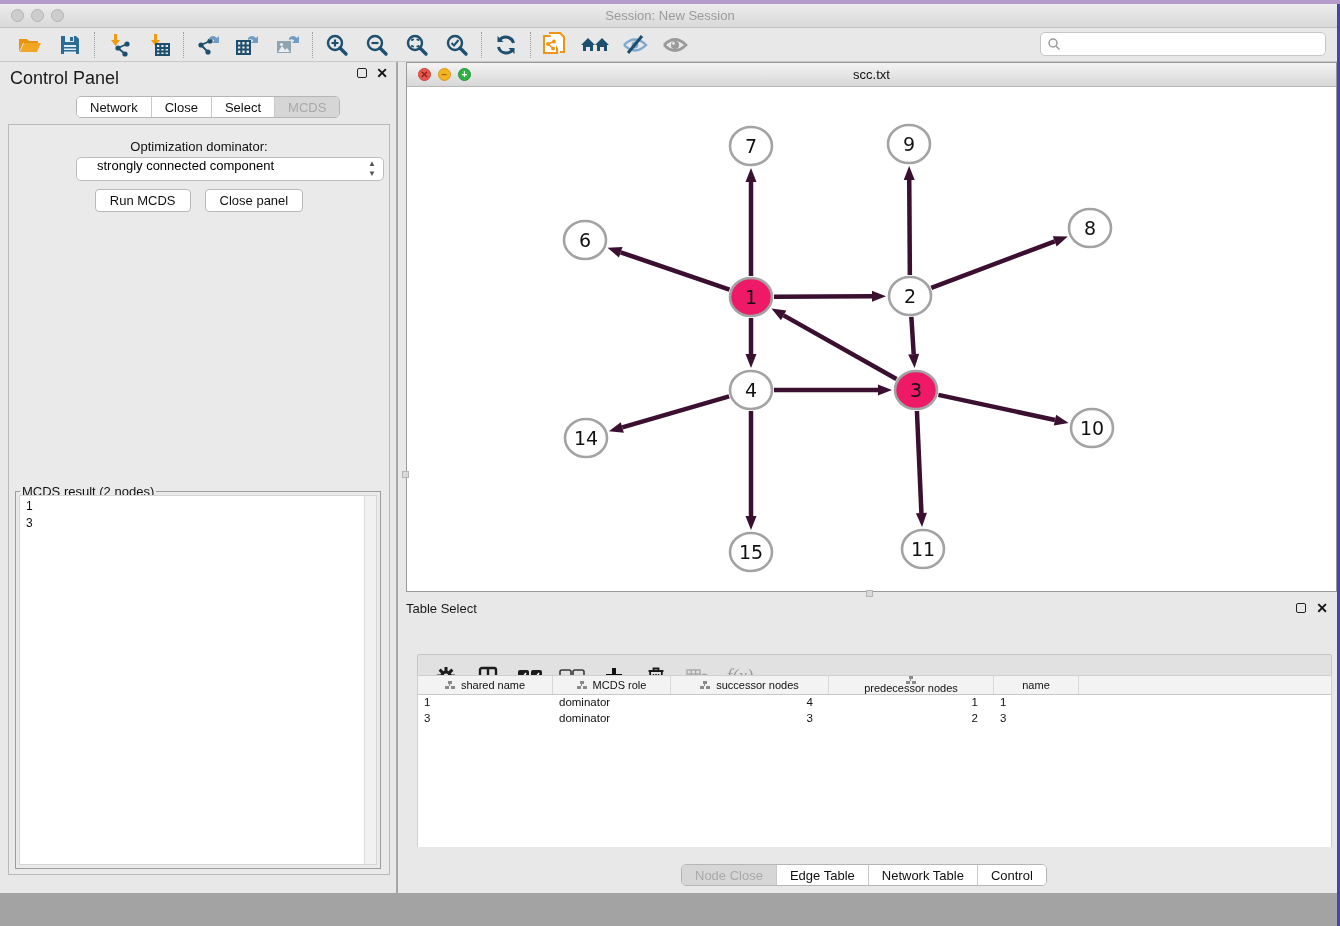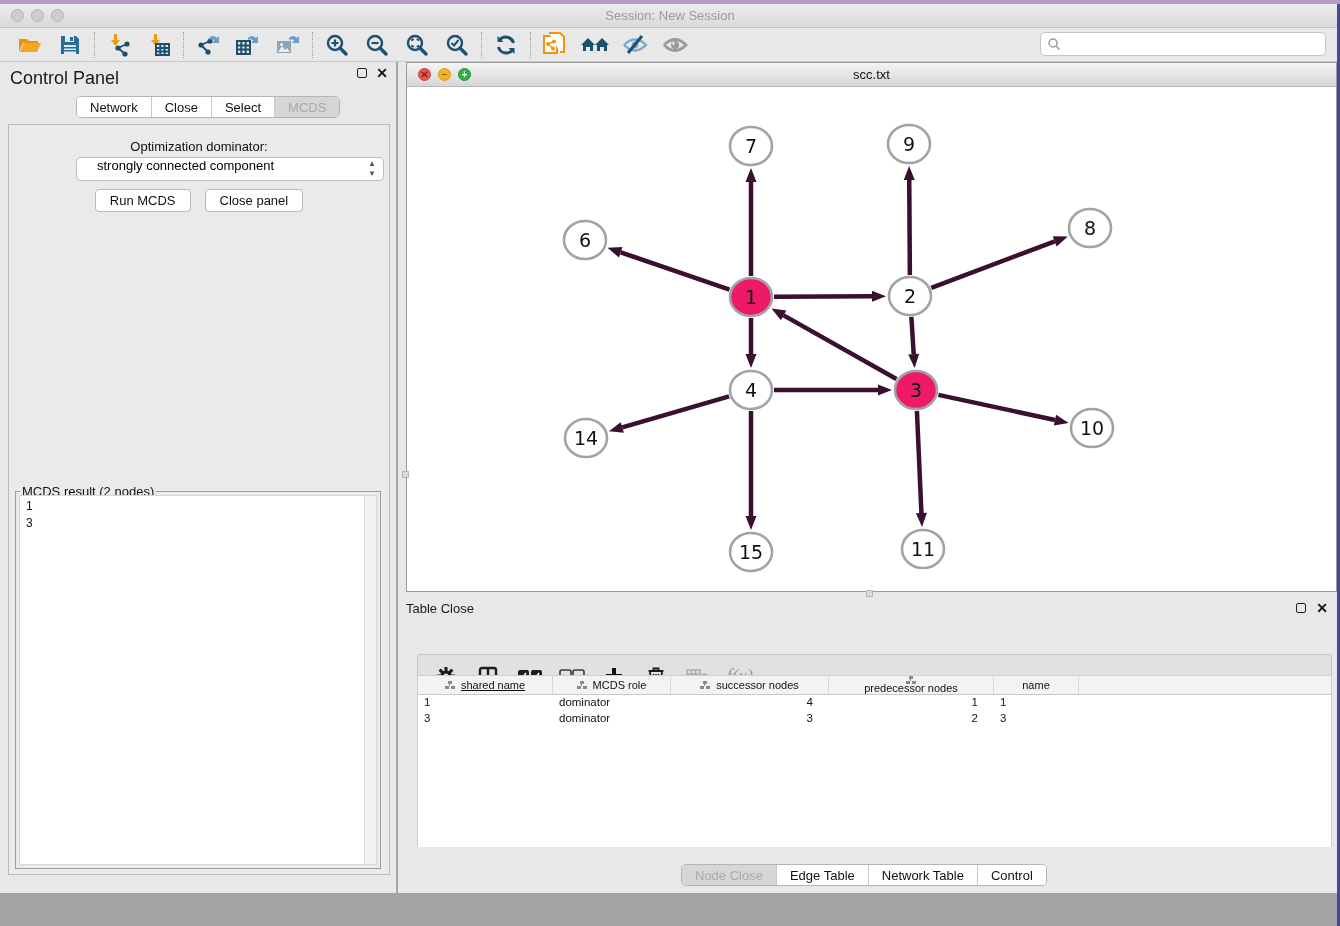--- a/index.html
+++ b/index.html
@@ -429,21 +429,21 @@
               <ellipse cx="922" cy="549" rx="21" ry="19" fill="#ffffff" stroke="#a3a3a3" stroke-width="2.6"></ellipse>
               <text x="922" y="549" text-anchor="middle" dy="0.35em" font-size="19" font-family="DejaVu Sans, sans-serif" fill="#111">11</text>
             </g>
           </svg>
       </div>
       <div class="grip grip-v"></div>
       <div class="grip grip-h"></div>
     </div>
 
     <div class="table-panel">
-      <span class="tp-header">Table Close</span>
+      <span class="tp-header">Table Select</span>
       <span class="tp-btns">
         <span class="float-ico"></span>
         <span class="close-ico">✕</span>
       </span>
 
       <div class="tp-toolbar">
         <span class="ticon">
           <svg width="20" height="20" viewBox="0 0 20 20">
             <g fill="#1c1c1c">
                 <rect x="8.5" y="1" width="3" height="18"></rect>
@@ -498,21 +498,21 @@
               <path d="M16.5 8 l4 4 M20.5 8 l-4 4" stroke="#e1e1e1" stroke-width="1.4"></path>
           </svg>
         </span>
         <span class="ticon disabled">
           <span class="fx-label">f(x)</span>
         </span>
       </div>
 
       <div class="dtable">
         <div class="thead" id="table-head">
-            <div class="th" style="width: 135px; text-decoration: underline;">
+            <div class="th" style="width: 135px;">
               <span class="tree-ico">
                 <i class="a"></i>
                 <i class="b"></i>
                 <i class="c"></i>
                 <i class="d"></i>
               </span>
               <span>shared name</span>
             </div>
             <div class="th" style="width: 118px;">
               <span class="tree-ico">

